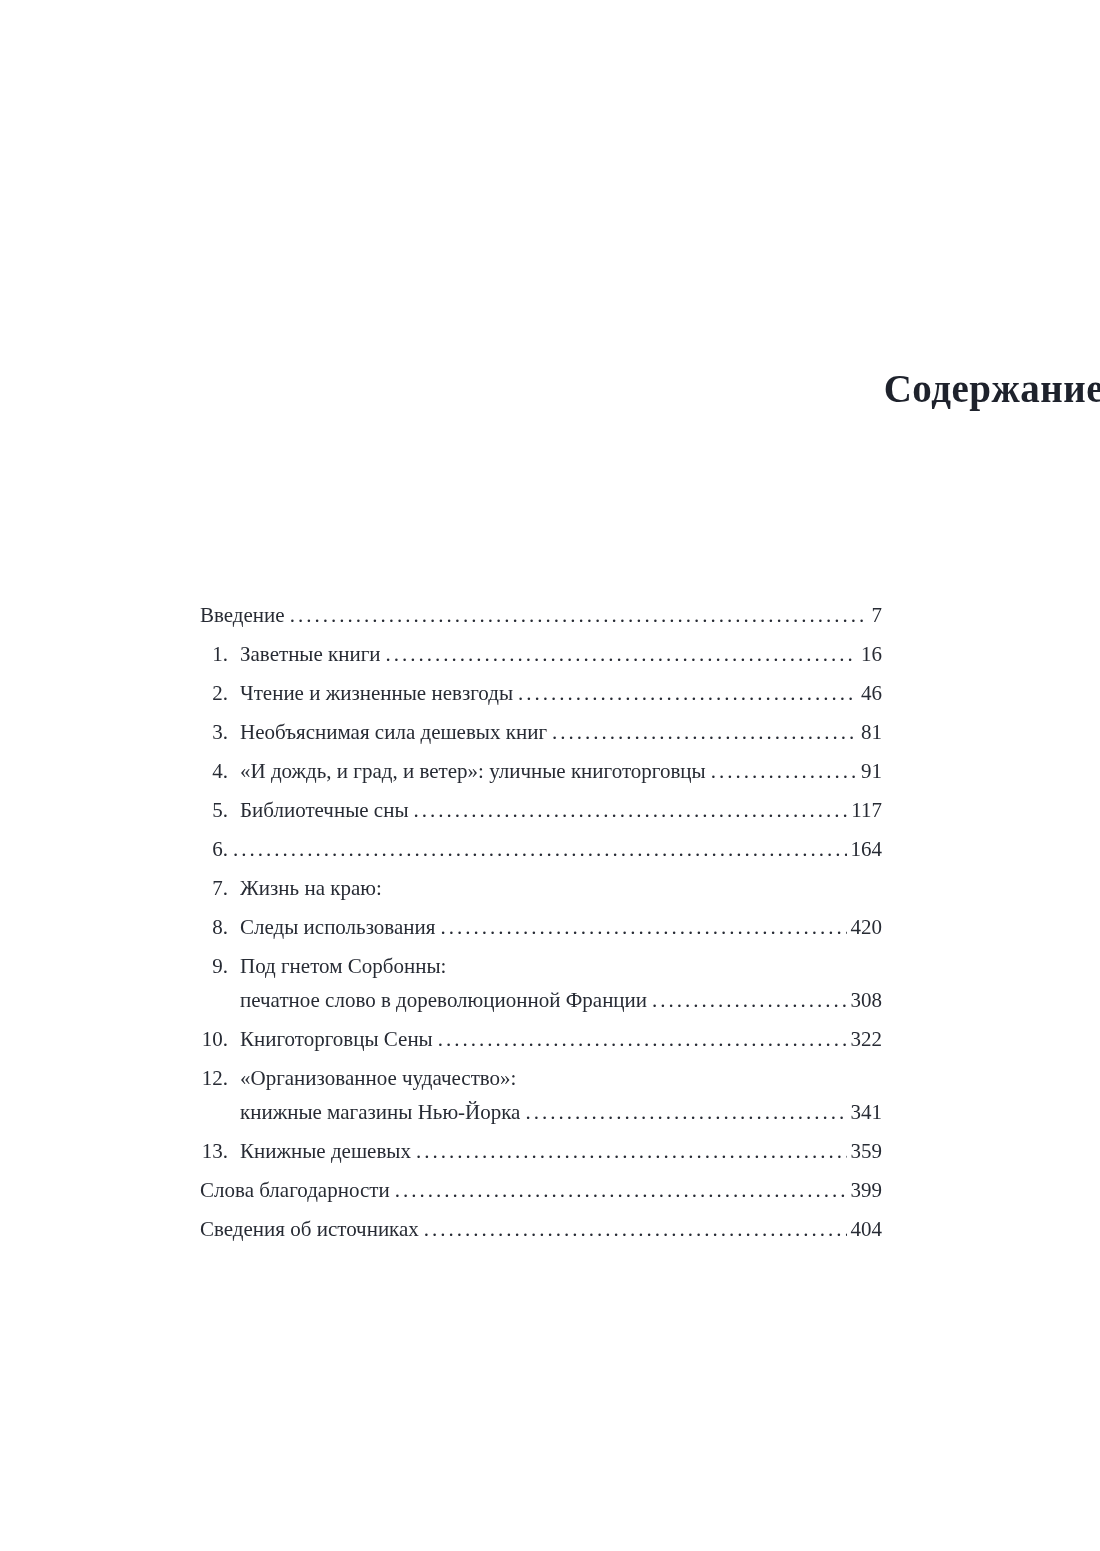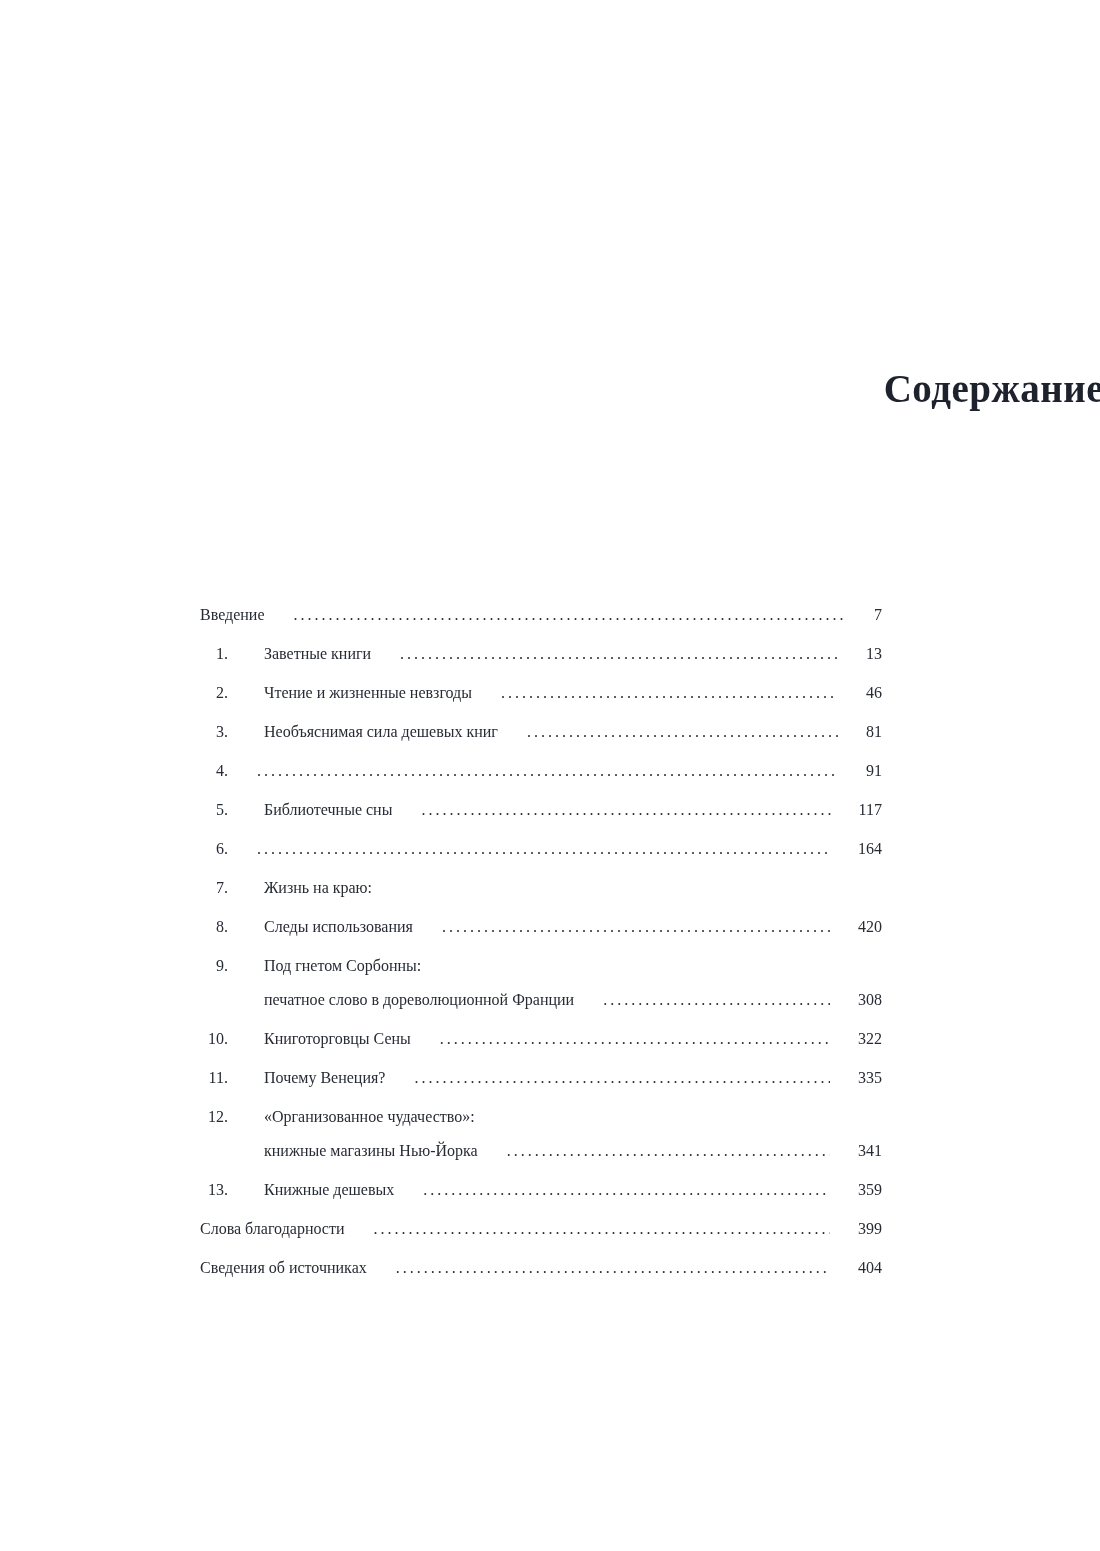--- a/index.html
+++ b/index.html
@@ -34,22 +34,21 @@
     left: 188px;
     width: 694px;
   }
   .toc-entry {
     margin-bottom: 5px;
   }
   .toc-line {
     display: flex;
     align-items: center;
     line-height: 34px;
-    font-size: 16px;
-    gap: 24px;
+    font-size: 21px;
   }
   .toc-num {
     flex: 0 0 40px;
     text-align: right;
     white-space: nowrap;
   }
   .toc-label {
     margin-left: 12px;
     white-space: nowrap;
     flex: 0 0 auto;
@@ -83,21 +82,21 @@
         <span class="toc-label">Введение</span>
         <span class="toc-dots"></span>
         <span class="toc-page">7</span>
       </div>
     </div>
     <div class="toc-entry">
       <div class="toc-line">
         <span class="toc-num">1.</span>
         <span class="toc-label">Заветные книги</span>
         <span class="toc-dots"></span>
-        <span class="toc-page">13</span>
+        <span class="toc-page">16</span>
       </div>
     </div>
     <div class="toc-entry">
       <div class="toc-line">
         <span class="toc-num">2.</span>
         <span class="toc-label">Чтение и жизненные невзгоды</span>
         <span class="toc-dots"></span>
         <span class="toc-page">46</span>
       </div>
     </div>
@@ -105,20 +104,21 @@
       <div class="toc-line">
         <span class="toc-num">3.</span>
         <span class="toc-label">Необъяснимая сила дешевых книг</span>
         <span class="toc-dots"></span>
         <span class="toc-page">81</span>
       </div>
     </div>
     <div class="toc-entry">
       <div class="toc-line">
         <span class="toc-num">4.</span>
+        <span class="toc-label">«И дождь, и град, и ветер»: уличные книготорговцы</span>
         <span class="toc-dots"></span>
         <span class="toc-page">91</span>
       </div>
     </div>
     <div class="toc-entry">
       <div class="toc-line">
         <span class="toc-num">5.</span>
         <span class="toc-label">Библиотечные сны</span>
         <span class="toc-dots"></span>
         <span class="toc-page">117</span>
@@ -156,28 +156,20 @@
         <span class="toc-dots"></span>
         <span class="toc-page">308</span>
       </div>
     </div>
     <div class="toc-entry">
       <div class="toc-line">
         <span class="toc-num">10.</span>
         <span class="toc-label">Книготорговцы Сены</span>
         <span class="toc-dots"></span>
         <span class="toc-page">322</span>
-      </div>
-    </div>
-    <div class="toc-entry">
-      <div class="toc-line">
-        <span class="toc-num">11.</span>
-        <span class="toc-label">Почему Венеция?</span>
-        <span class="toc-dots"></span>
-        <span class="toc-page">335</span>
       </div>
     </div>
     <div class="toc-entry">
       <div class="toc-line">
         <span class="toc-num">12.</span>
         <span class="toc-label">«Организованное чудачество»:</span>
       </div>
       <div class="toc-line">
         <span class="toc-num"></span>
         <span class="toc-label">книжные магазины Нью-Йорка</span>

